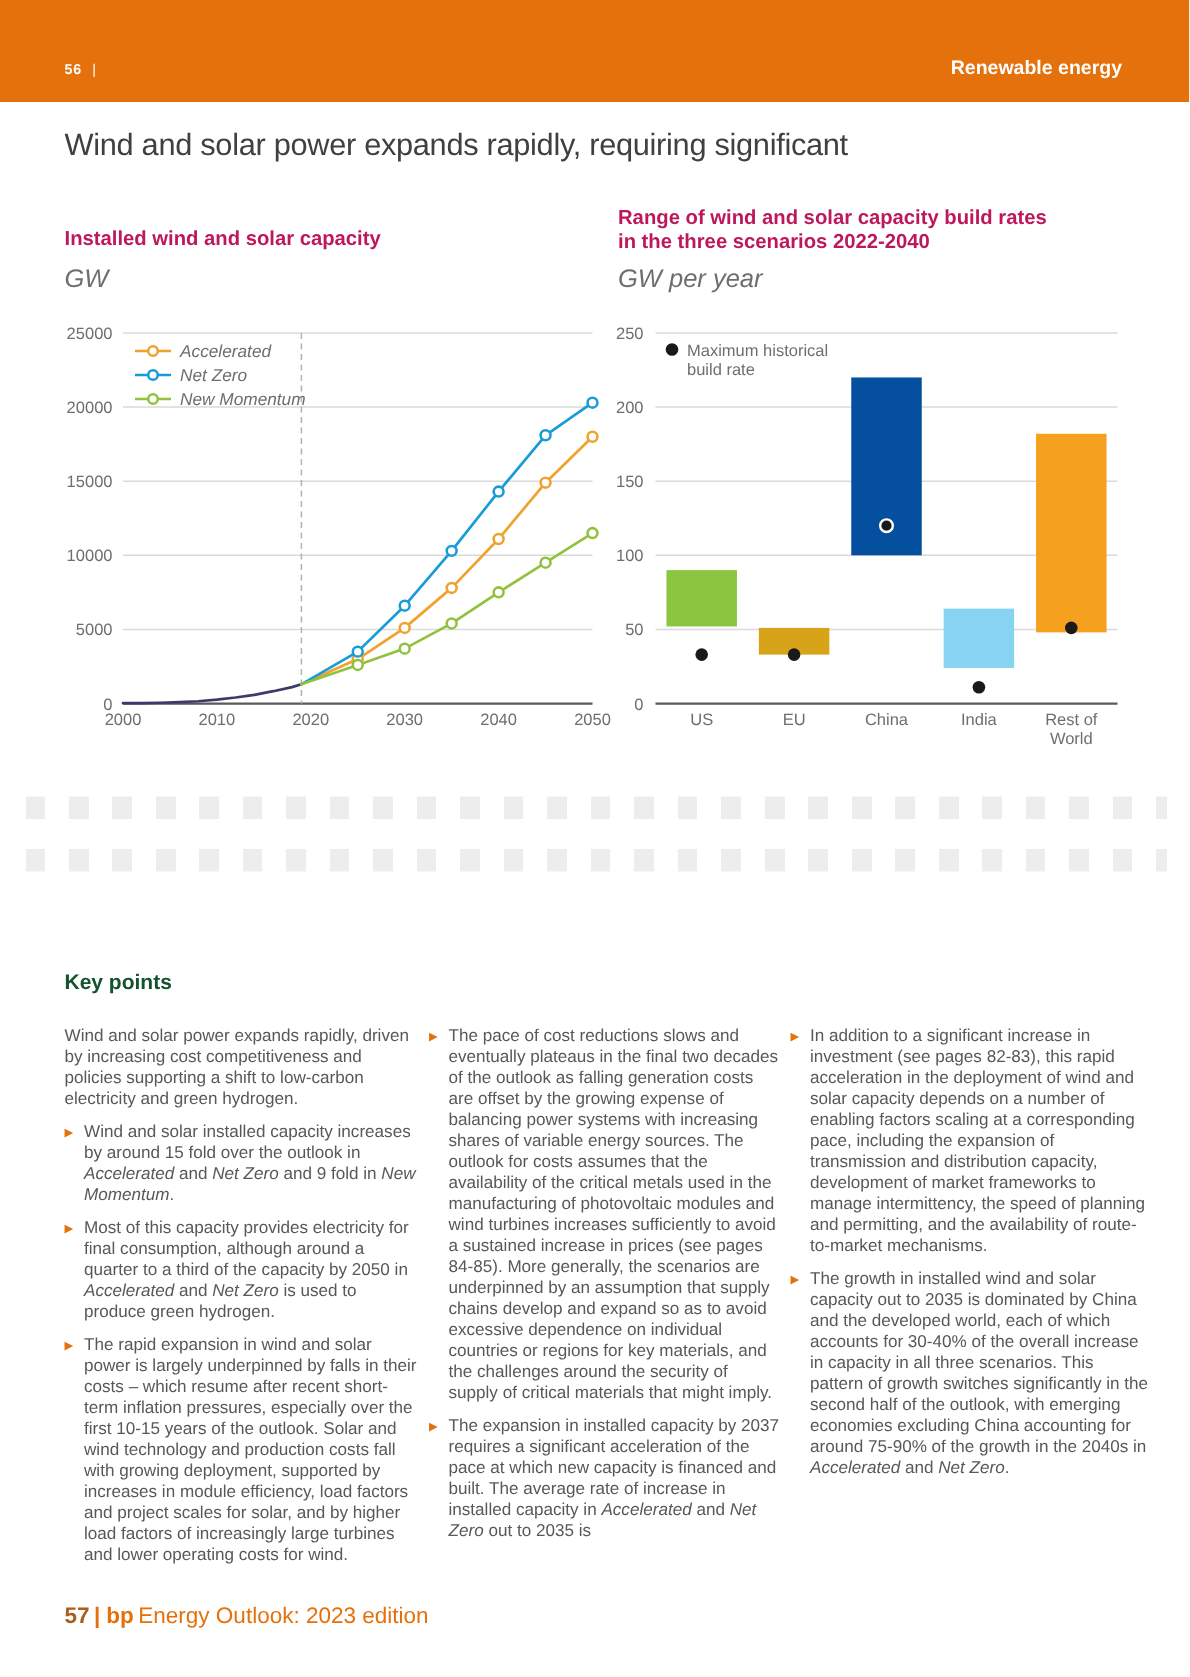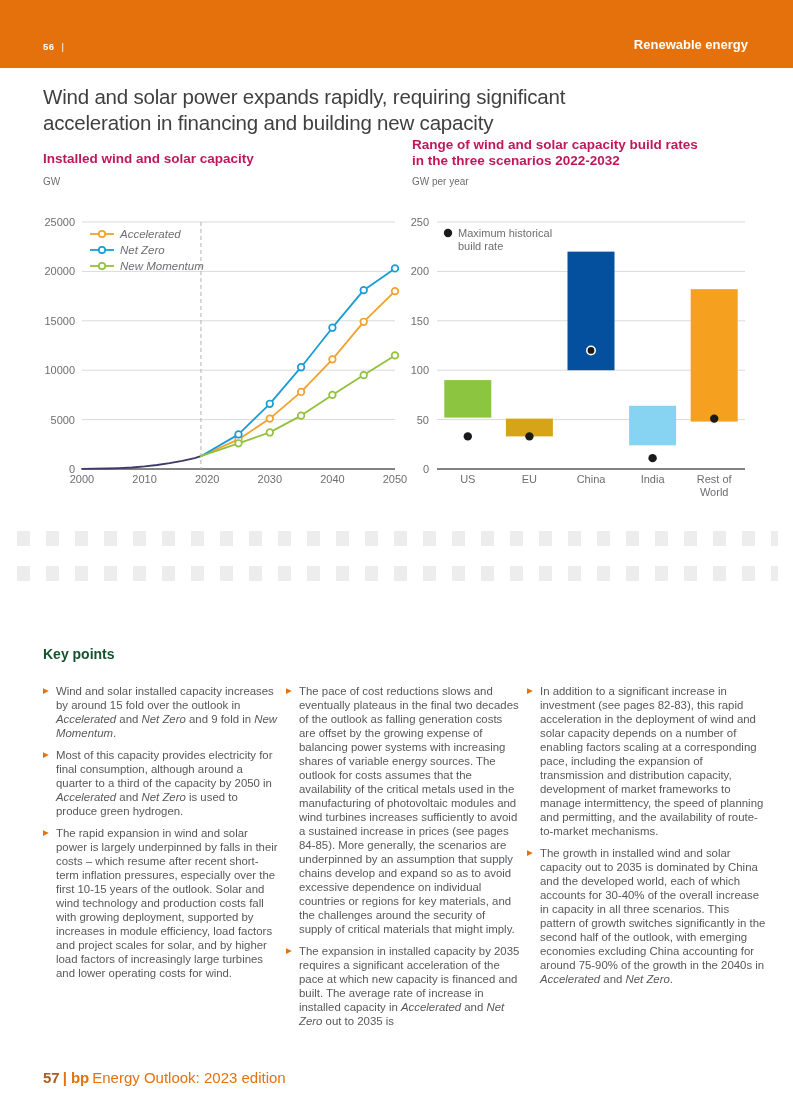--- a/index.html
+++ b/index.html
@@ -21,21 +21,21 @@
   
   .page-title {
     position:absolute; left:43px; top:84px; width:740px;
     color:#404040; font-size:20.5px; line-height:25.5px; font-weight:400;
     letter-spacing:-0.2px;
   }
   
   .chart-title { position:absolute; color:#be185d; font-size:13.5px; font-weight:bold; line-height:15.5px; }
   .chart-title.left  { left:43px;  top:151px; }
   .chart-title.right { left:412px; top:137px; }
-  .chart-unit { position:absolute; color:#6d6e71; font-size:10px; }
+  .chart-unit { position:absolute; color:#6d6e71; font-size:17px;font-style:italic; }
   .chart-unit.left  { left:43px;  top:176px; }
   .chart-unit.right { left:412px; top:176px; }
   svg.chart { position:absolute; overflow:visible; }
   #line-chart { left:30px; top:200px; }
   #bar-chart  { left:405px; top:200px; }
   svg .tick   { font-size:11px; fill:#6d6e71; }
   svg .legend { font-size:11.5px; fill:#6d6e71; font-style:italic; }
   svg .legend2{ font-size:11px; fill:#6d6e71; }
   
   .squares {
@@ -73,21 +73,20 @@
 
   <header class="topbar">
     <div class="topbar-left">
       <span>56</span><span class="sep">|</span>
     </div>
     <div class="topbar-right">Renewable energy</div>
   </header>
 
   <h1 class="page-title">
     <span>Wind and solar power expands rapidly, requiring significant</span><br>
-    <span>acceleration in financing and building new capacity</span>
   </h1>
 
   <div class="chart-title left">Installed wind and solar capacity</div>
   <div class="chart-unit left">GW</div>
   <svg id="line-chart" class="chart" width="372" height="300" viewBox="0 0 372 300">
       <line x1="52" y1="269" x2="365" y2="269" stroke="#595a5c" stroke-width="1.5"></line>
       <text x="45" y="273" text-anchor="end" class="tick">0</text>
       <line x1="52" y1="219.6" x2="365" y2="219.6" stroke="#dadada" stroke-width="1"></line>
       <text x="45" y="223.6" text-anchor="end" class="tick">5000</text>
       <line x1="52" y1="170.2" x2="365" y2="170.2" stroke="#dadada" stroke-width="1"></line>
@@ -133,21 +132,21 @@
       <line x1="60" y1="50" x2="84" y2="50" stroke="#189cd8" stroke-width="1.8"></line>
       <circle cx="72" cy="50" r="3.2" fill="#ffffff" stroke="#189cd8" stroke-width="1.7"></circle>
       <text x="90" y="54" class="legend">Net Zero</text>
       <line x1="60" y1="66" x2="84" y2="66" stroke="#92c13e" stroke-width="1.8"></line>
       <circle cx="72" cy="66" r="3.2" fill="#ffffff" stroke="#92c13e" stroke-width="1.7"></circle>
       <text x="90" y="70" class="legend">New Momentum</text>
     </svg>
 
   <div class="chart-title right">
     <span>Range of wind and solar capacity build rates</span><br>
-    <span>in the three scenarios 2022-2032</span>
+    <span>in the three scenarios 2022-2040</span>
   </div>
   <div class="chart-unit right">GW per year</div>
   <svg id="bar-chart" class="chart" width="372" height="312" viewBox="0 0 372 312">
       <line x1="32" y1="269" x2="340" y2="269" stroke="#595a5c" stroke-width="1.5"></line>
       <text x="24" y="273" text-anchor="end" class="tick">0</text>
       <line x1="32" y1="219.6" x2="340" y2="219.6" stroke="#dadada" stroke-width="1"></line>
       <text x="24" y="223.6" text-anchor="end" class="tick">50</text>
       <line x1="32" y1="170.2" x2="340" y2="170.2" stroke="#dadada" stroke-width="1"></line>
       <text x="24" y="174.2" text-anchor="end" class="tick">100</text>
       <line x1="32" y1="120.80000000000001" x2="340" y2="120.80000000000001" stroke="#dadada" stroke-width="1"></line>
@@ -175,27 +174,28 @@
       <text x="53" y="37" class="legend2">Maximum historical</text>
       <text x="53" y="50" class="legend2">build rate</text>
     </svg>
 
   <div class="squares row1"></div>
   <div class="squares row2"></div>
 
   <h2 class="kp-heading">Key points</h2>
   <div class="kp-columns" id="kp-columns">
       <div class="kp-col">
+        <div class="kp-para"><span>Wind and solar power expands rapidly, driven by increasing cost competitiveness and policies supporting a shift to low-carbon electricity and green hydrogen.</span></div>
         <div class="kp-para indent"><span class="arrow">▶</span><span>Wind and solar installed capacity increases by around 15 fold over the outlook in </span><span class="it">Accelerated</span><span> and </span><span class="it">Net Zero</span><span> and 9 fold in </span><span class="it">New Momentum</span><span>.</span></div>
         <div class="kp-para indent"><span class="arrow">▶</span><span>Most of this capacity provides electricity for final consumption, although around a quarter to a third of the capacity by 2050 in </span><span class="it">Accelerated</span><span> and </span><span class="it">Net Zero</span><span> is used to produce green hydrogen.</span></div>
         <div class="kp-para indent"><span class="arrow">▶</span><span>The rapid expansion in wind and solar power is largely underpinned by falls in their costs – which resume after recent short-term inflation pressures, especially over the first 10-15 years of the outlook. Solar and wind technology and production costs fall with growing deployment, supported by increases in module efficiency, load factors and project scales for solar, and by higher load factors of increasingly large turbines and lower operating costs for wind.</span></div>
       </div>
       <div class="kp-col">
         <div class="kp-para indent"><span class="arrow">▶</span><span>The pace of cost reductions slows and eventually plateaus in the final two decades of the outlook as falling generation costs are offset by the growing expense of balancing power systems with increasing shares of variable energy sources. The outlook for costs assumes that the availability of the critical metals used in the manufacturing of photovoltaic modules and wind turbines increases sufficiently to avoid a sustained increase in prices (see pages 84-85). More generally, the scenarios are underpinned by an assumption that supply chains develop and expand so as to avoid excessive dependence on individual countries or regions for key materials, and the challenges around the security of supply of critical materials that might imply.</span></div>
-        <div class="kp-para indent"><span class="arrow">▶</span><span>The expansion in installed capacity by 2035 requires a significant acceleration of the pace at which new capacity is financed and built. The average rate of increase in installed capacity in </span><span class="it">Accelerated</span><span> and </span><span class="it">Net Zero</span><span> out to 2035 is</span></div>
+        <div class="kp-para indent"><span class="arrow">▶</span><span>The expansion in installed capacity by 2037 requires a significant acceleration of the pace at which new capacity is financed and built. The average rate of increase in installed capacity in </span><span class="it">Accelerated</span><span> and </span><span class="it">Net Zero</span><span> out to 2035 is</span></div>
       </div>
       <div class="kp-col">
         <div class="kp-para indent"><span class="arrow">▶</span><span>In addition to a significant increase in investment (see pages 82-83), this rapid acceleration in the deployment of wind and solar capacity depends on a number of enabling factors scaling at a corresponding pace, including the expansion of transmission and distribution capacity, development of market frameworks to manage intermittency, the speed of planning and permitting, and the availability of route-to-market mechanisms.</span></div>
         <div class="kp-para indent"><span class="arrow">▶</span><span>The growth in installed wind and solar capacity out to 2035 is dominated by China and the developed world, each of which accounts for 30-40% of the overall increase in capacity in all three scenarios. This pattern of growth switches significantly in the second half of the outlook, with emerging economies excluding China accounting for around 75-90% of the growth in the 2040s in </span><span class="it">Accelerated</span><span> and </span><span class="it">Net Zero</span><span>.</span></div>
       </div>
     </div>
 
   <footer class="footer">
     <span class="fp-num">57</span><span class="fp-sep">|</span><span class="fp-brand">bp</span><span class="fp-text">Energy Outlook: 2023 edition</span>
   </footer>

